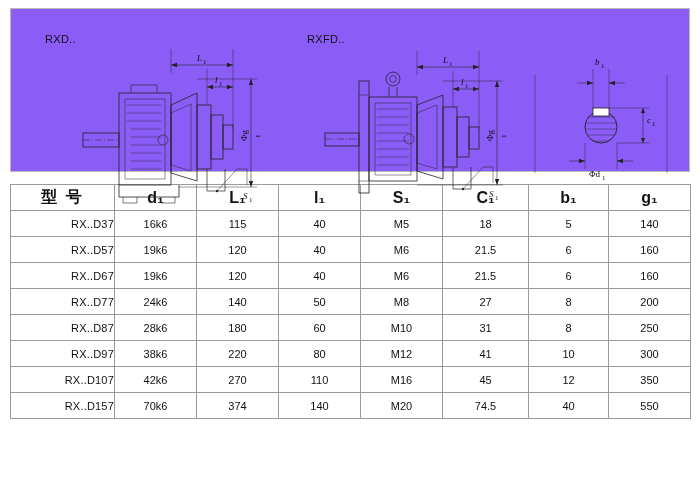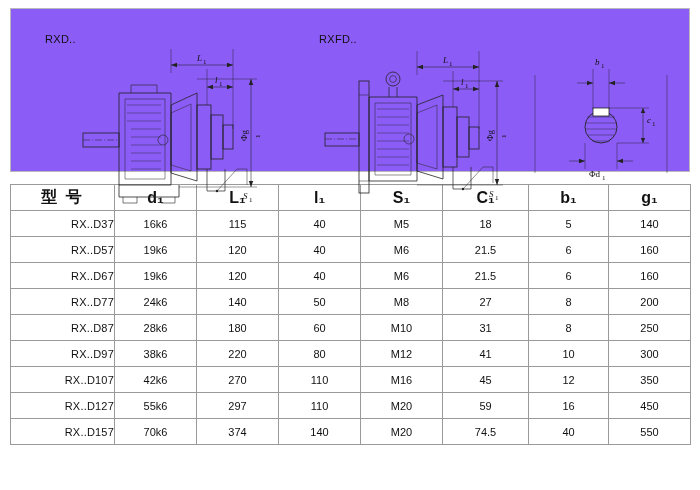--- a/index.html
+++ b/index.html
@@ -88,21 +88,21 @@
 </style>
 </head>
 <body>
 
 <div class="page">
 
   <div class="drawing-panel">
 
     <div class="panel-label" style="left:34px; top:24px;">RXD..</div>
 
-    <div class="panel-label" style="left:308px; top:24px;">RXFD..</div>
+    <div class="panel-label" style="left:296px; top:24px;">RXFD..</div>
 
     <div class="fig" style="left:0; width:270px;">
       <svg width="270" height="208" viewBox="0 0 270 208">
         <g fill="none" stroke="#222" stroke-width="0.8">
 
           <rect x="72" y="124" width="36" height="14"></rect>
           <line x1="72" y1="131" x2="108" y2="131" stroke-dasharray="7 2 1 2" stroke-width="0.5"></line>
 
           <path d="M108 84 L108 176 L160 176 L160 84 Z"></path>
           <path d="M114 90 L114 170 L154 170 L154 90 Z" stroke-width="0.5"></path>
@@ -378,30 +378,20 @@
           <td class="model">RX..D107</td>
           <td>42k6</td>
           <td>270</td>
           <td>110</td>
           <td>M16</td>
           <td>45</td>
           <td>12</td>
           <td>350</td>
         </tr>
         <tr>
-          <td class="model">RX..D127</td>
-          <td>55k6</td>
-          <td>297</td>
-          <td>110</td>
-          <td>M20</td>
-          <td>59</td>
-          <td>16</td>
-          <td>450</td>
-        </tr>
-        <tr>
           <td class="model">RX..D157</td>
           <td>70k6</td>
           <td>374</td>
           <td>140</td>
           <td>M20</td>
           <td>74.5</td>
           <td>40</td>
           <td>550</td>
         </tr>
       </tbody>

